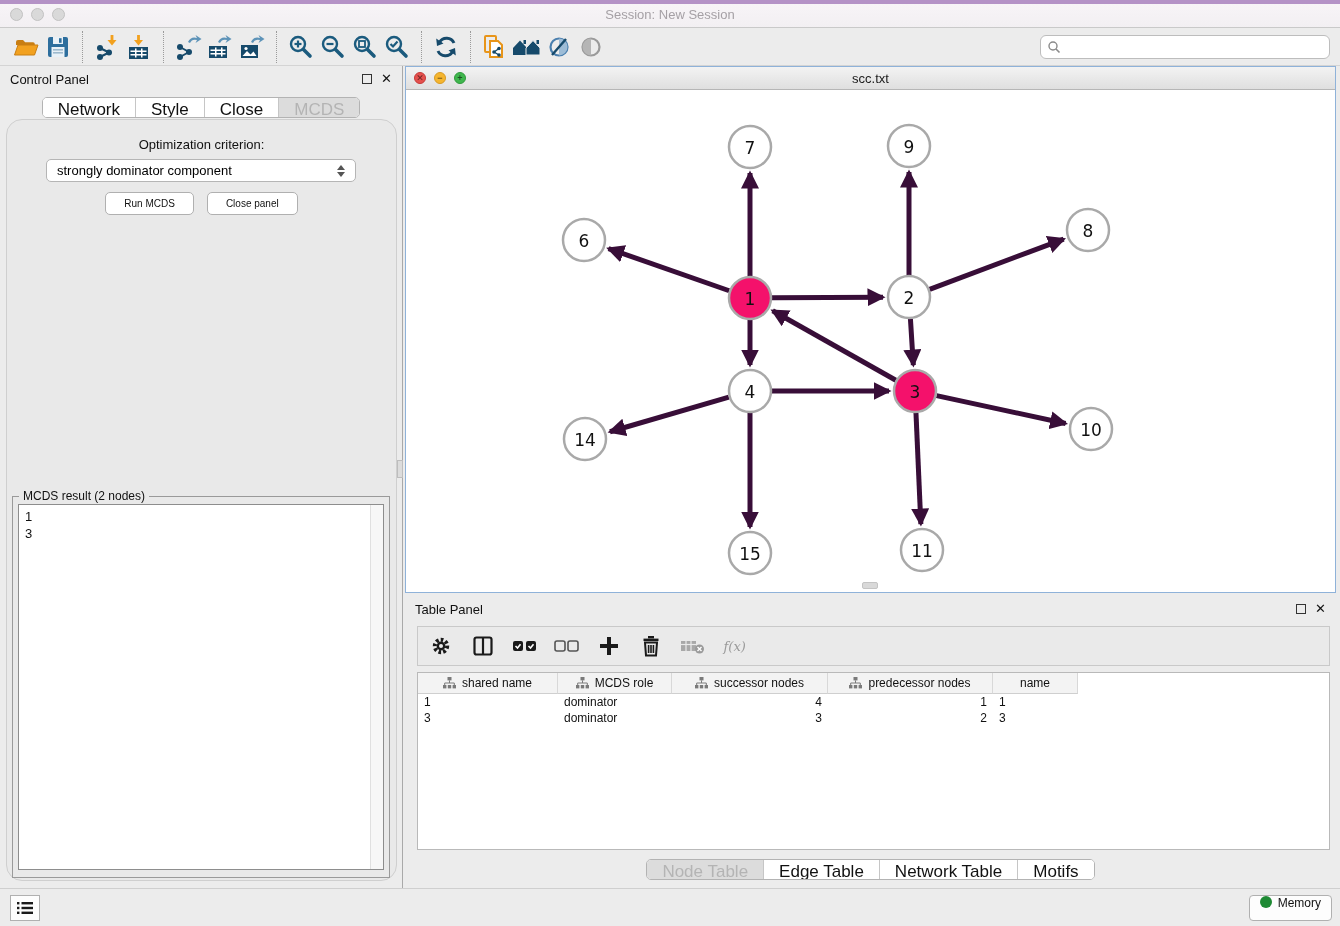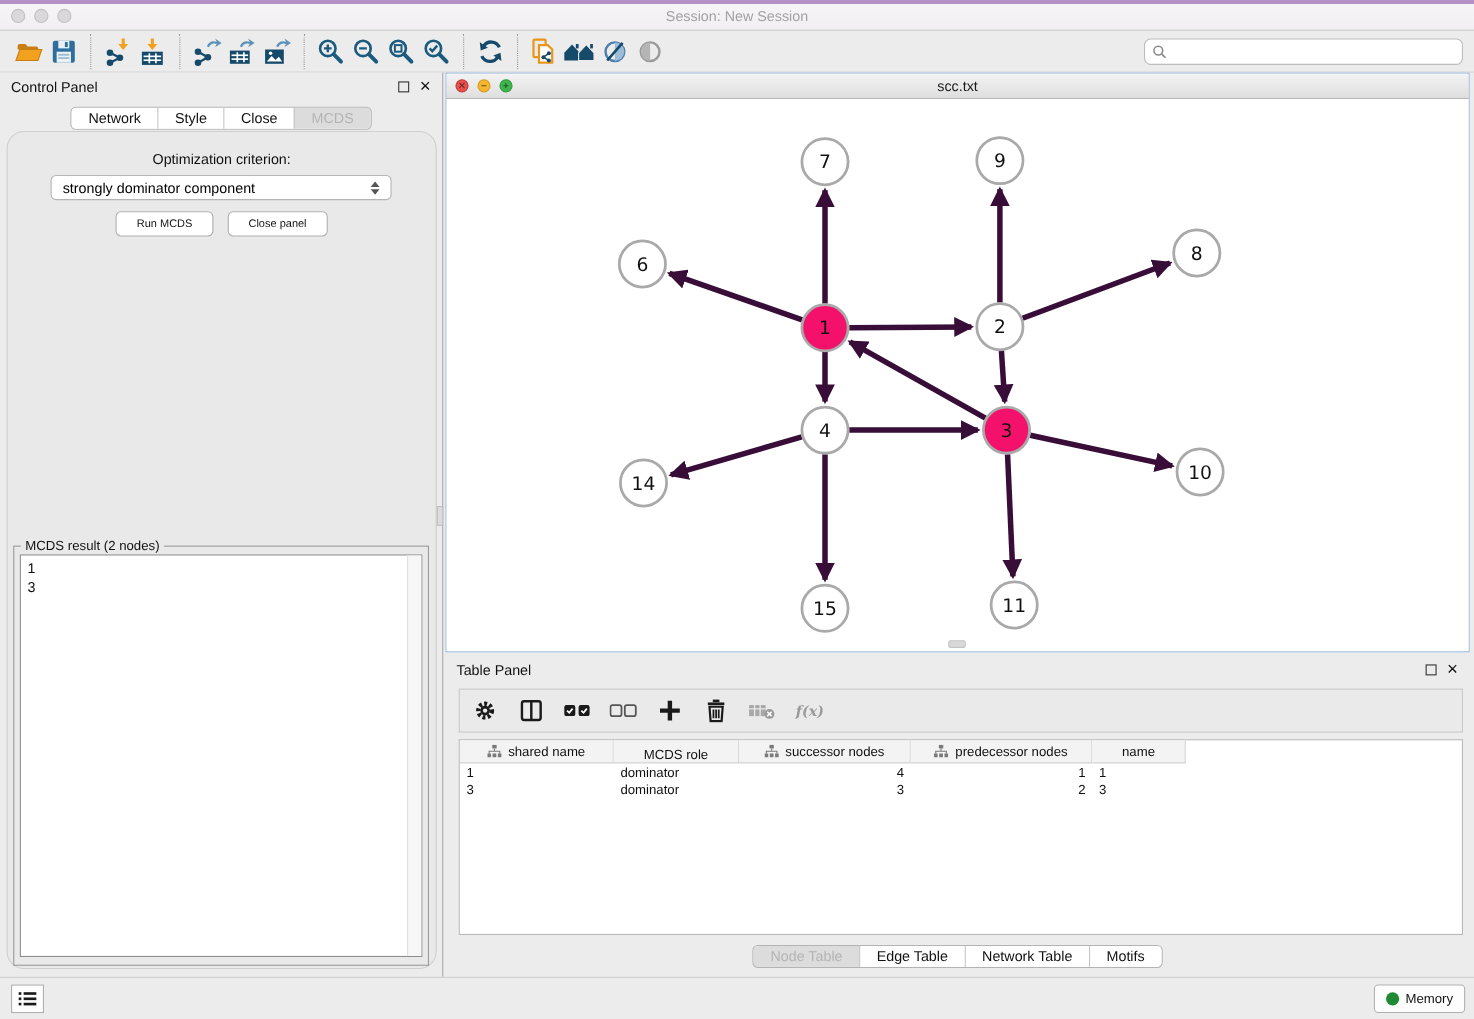--- a/index.html
+++ b/index.html
@@ -27,21 +27,21 @@
   .control-panel { position:absolute; left:0; top:66px; width:403px; height:822px; background:#ececec;
     border-right:1px solid #a9a9a9; }
   .panel-header { height:26px; display:flex; align-items:center; padding:0 10px; }
   .panel-title { font-size:13px; color:#111; }
   .panel-header .hdr-icons { margin-left:auto; display:flex; gap:9px; align-items:center; }
   .float-ic { width:10px; height:10px; border:1.5px solid #333; }
   .close-ic { font-size:13px; font-weight:bold; color:#111; line-height:10px; }
 
   .cp-tabs { position:absolute; left:0; top:31px; width:100%; display:flex; justify-content:center; }
   .tabgroup { display:flex; border:1px solid #b3b3b3; border-radius:5px; overflow:hidden; background:#fff; height:21px; }
-  .tab { font-size:13px; color:#111; background:#fff; padding:2px 15px; border-left:1px solid #c6c6c6; cursor:default; white-space:nowrap; }
+  .tab { font-size:17px; color:#111; background:#fff; padding:2px 15px; border-left:1px solid #c6c6c6; cursor:default; white-space:nowrap; }
   .tab:first-child { border-left:none; }
   .tab.sel { background:#dcdcdc; color:#b4b4b4; }
 
   .cp-body { position:absolute; left:6px; top:53px; width:391px; height:762px;
     background:#e9e9e9; border:1px solid #cfcfcf; border-radius:16px; }
   .opt-label { margin-top:17px; text-align:center; font-size:13px; color:#111; }
   .select { position:absolute; left:39px; top:39px; width:310px; height:23px; background:#fff;
     border:1px solid #b5b5b5; border-radius:5px; display:flex; align-items:center; padding:0 10px; font-size:13px; }
   .select .stepper { margin-left:auto; display:flex; flex-direction:column; gap:2px; }
   .stepper i { display:block; width:0; height:0; border-left:4px solid transparent; border-right:4px solid transparent; }
@@ -70,37 +70,37 @@
   .nl-red { background:#e5504d; border:1px solid #c53a38; }
   .nl-yel { background:#f5b52e; border:1px solid #d79a24; }
   .nl-grn { background:#3fb64d; border:1px solid #2f9a3c; }
   .net-title { position:absolute; left:0; right:0; top:4px; text-align:center; font-size:13px; color:#1a1a1a; }
   .net-canvas { position:absolute; left:0; top:23px; right:0; bottom:0; background:#fff; }
   .hscroll-thumb { position:absolute; left:456px; bottom:3px; width:16px; height:7px; background:#d9d9d9; border:1px solid #c4c4c4; border-radius:2px; }
 
   
   .table-panel { position:absolute; left:405px; top:596px; width:931px; height:292px; background:#ececec; }
   .tp-toolbar { position:absolute; left:12px; right:6px; top:30px; height:40px; background:#eaeaea;
-    border:1px solid #c9c9c9; display:flex; align-items:center; padding:0 10px; gap:16px;font-weight:bold; }
+    border:1px solid #c9c9c9; display:flex; align-items:center; padding:0 10px; gap:16px; }
   .tp-btn { width:26px; height:26px; display:flex; align-items:center; justify-content:center; }
   .dtable { position:absolute; left:12px; right:6px; top:76px; height:178px; background:#fff; border:1px solid #b9b9b9; overflow:hidden; }
   .thead { display:flex; height:21px; }
   .th { background:#f3f3f3; border-right:1px solid #d8d8d8; border-bottom:1px solid #cfcfcf;
     display:flex; align-items:center; justify-content:center; gap:6px; font-size:12px; color:#111; }
   .tr { display:flex; height:16px; }
   .td { font-size:12px; color:#111; padding:1px 6px; overflow:hidden; white-space:nowrap; }
-  .col-0{width:140px;} .col-1{width:114px;flex-direction:column;} .col-2{width:156px;} .col-3{width:165px;} .col-4{width:85px;}
+  .col-0{width:140px;} .col-1{width:114px;} .col-2{width:156px;} .col-3{width:165px;} .col-4{width:85px;}
   .tp-tabs { position:absolute; left:0; right:0; top:263px; display:flex; justify-content:center; }
 
   
   .statusbar { position:absolute; left:0; top:888px; width:1340px; height:38px; background:#ececec; border-top:1px solid #cfcfcf; }
   .list-btn { position:absolute; left:10px; top:6px; width:30px; height:26px; background:#fdfdfd; border:1px solid #b0b0b0;
     display:flex; align-items:center; justify-content:center; }
   .memory-btn { position:absolute; right:8px; top:6px; height:26px; background:#fdfdfd; border:1px solid #b0b0b0;
-    border-radius:4px; display:flex; align-items:center; gap:6px; padding:0 10px; font-size:12px; color:#111; }
+    border-radius:4px; display:flex; gap:6px; padding:0 10px; font-size:12px; color:#111; }
   .mem-dot { width:12px; height:12px; border-radius:50%; background:#1e8a34; }
 
   svg { display:block; }
 </style>
 </head>
 <body>
 
 <div class="app">
 
   <div class="titlebar">

